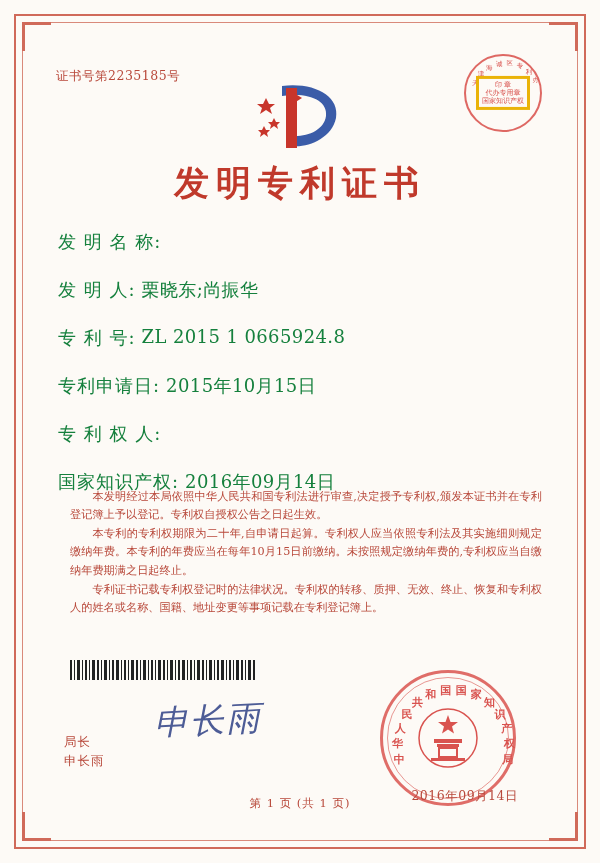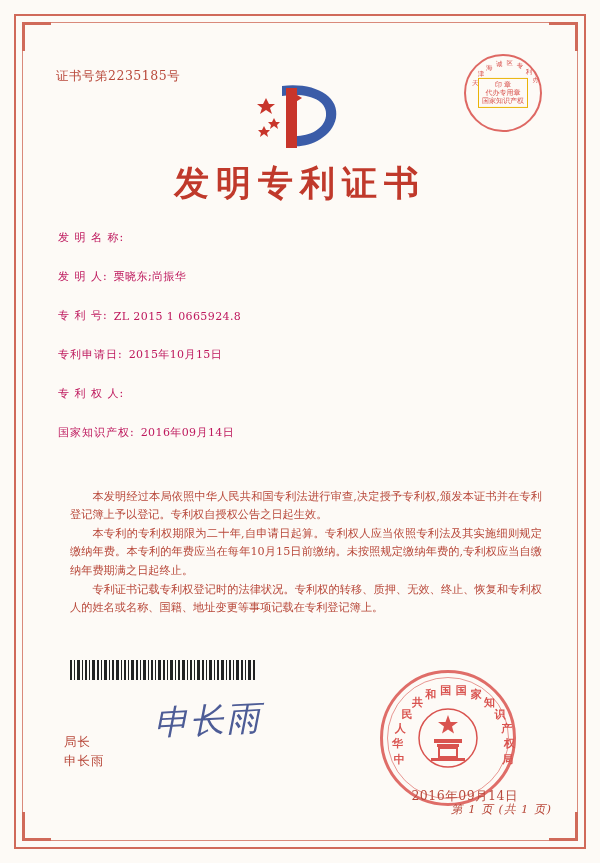--- a/index.html
+++ b/index.html
@@ -88,21 +88,21 @@
     inset: 0;
     border: 2px solid #d9534f;
     border-radius: 50%;
     opacity: 0.88;
   }
   .seal-inner-box {
     position: absolute;
     left: 50%;
     top: 50%;
     transform: translate(-50%, -50%);
-    border: 1px solid #eab308;
+    border: 3px solid #eab308;
     padding: 2px 3px;
     font-size: 7px;
     line-height: 1.15;
     color: #d9534f;
     text-align: center;
     font-family: "DejaVu Sans", "Liberation Sans", sans-serif;
     white-space: nowrap;
   }
   .seal-arc {
     position: absolute;
@@ -133,24 +133,24 @@
   }
 
   .fields {
     position: absolute;
     top: 182px;
     left: 10px;
     right: 10px;
   }
   .field {
     display: flex;
-    align-items: flex-end;
+    align-items: flex-start;
     margin-bottom: 24px;
-    font-size: 11px;
-    color: #be185d;
+    font-size: 18px;
+    color: #15803d;
   }
   .field .label {
     flex: 0 0 auto;
     white-space: nowrap;
     letter-spacing: 1px;
   }
   .field .value {
     flex: 1 1 auto;
     margin-left: 6px;
     letter-spacing: 0.4px;
@@ -250,28 +250,27 @@
     position: absolute;
     right: 34px;
     top: 740px;
     font-size: 12.5px;
     color: #b8483a;
     letter-spacing: 0.5px;
   }
 
   .footer {
     position: absolute;
-    bottom: 10px;
+    bottom: 16px;
     left: 0;
     right: 0;
-    text-align: right;
+    text-align: center;
     font-size: 11.5px;
     color: #b8483a;
     letter-spacing: 1px;
-    font-style: italic;
   }
 </style>
 </head>
 <body>
 
 <div class="page">
 
   <div class="border-outer"></div>
   <div class="border-inner"></div>
   <div class="corner tl"></div>

